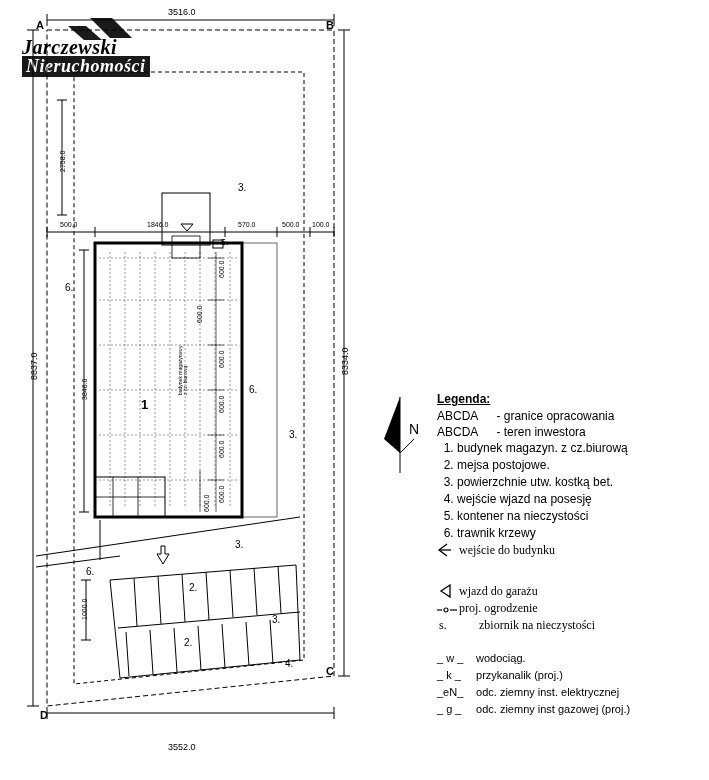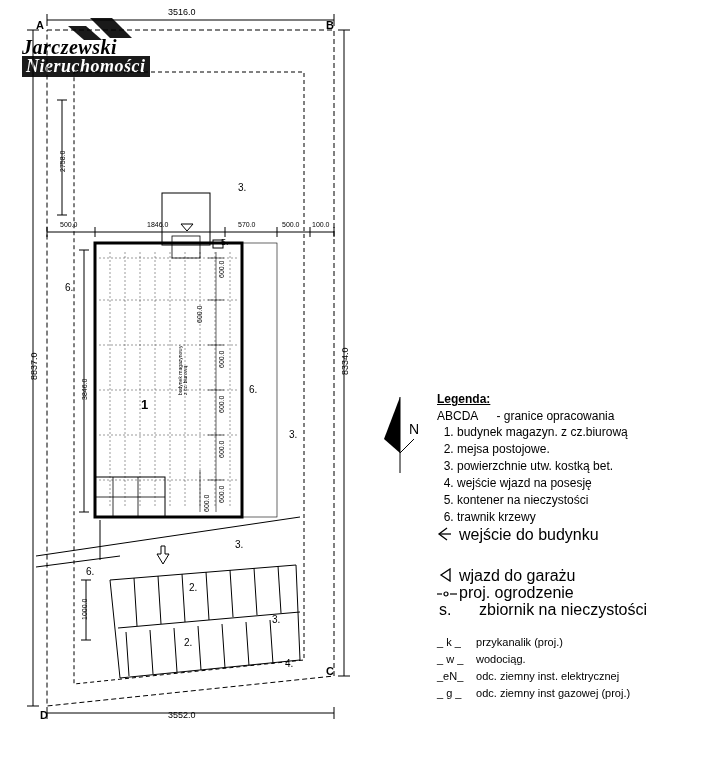--- a/index.html
+++ b/index.html
@@ -24,21 +24,21 @@
 
   .corner{font-size:11px;font-weight:bold;font-family:"Liberation Sans",sans-serif;}
 
   
   #legend{left:437px;top:392px;width:260px;}
   #legend .head{font-weight:bold;font-size:12px;margin-bottom:2px;text-decoration:underline;}
   #legend .row{font-size:12px;line-height:16px;white-space:nowrap;}
   #legend .sub{font-weight:bold;font-size:12px;margin-top:10px;margin-bottom:2px;}
   #legend ol{margin:0;padding-left:20px;}
   #legend li{font-size:12px;line-height:17px;white-space:nowrap;}
-  #legend .plain{font-size:16px;line-height:17px;white-space:nowrap;padding-left:22px;}
+  #legend .plain{font-size:12px;line-height:17px;white-space:nowrap;padding-left:22px;font-family:Liberation Serif, serif;}
   #legend .util{font-size:11px;line-height:17px;white-space:nowrap;}
   #northlabel{font-size:14px;}
 </style>
 </head>
 <body>
 
 <div class="abs" id="logo">
   <svg class="roof" width="70" height="26" viewBox="0 0 70 26">
     <polygon points="26,2 48,2 68,22 46,22" fill="#1a1a1a"></polygon>
     <polygon points="4,10 22,10 38,24 20,24" fill="#1a1a1a"></polygon>
@@ -161,21 +161,21 @@
     <line x1="86" y1="580" x2="86" y2="640" stroke="#000" stroke-width="1"></line>
     <line x1="81" y1="580" x2="91" y2="580" stroke="#000" stroke-width="1"></line>
     <line x1="81" y1="640" x2="91" y2="640" stroke="#000" stroke-width="1"></line>
 
     <polygon points="163,546 157,556 161,556 161,564 165,564 165,556 169,556" fill="#fff" stroke="#000" stroke-width="1" transform="rotate(180 163 555)"></polygon>
 
     <polygon points="181,224 193,224 187,231" fill="#fff" stroke="#000" stroke-width="1"></polygon>
   </svg>
 
   <div class="abs txt" style="left:168px;top:8px;">3516.0</div>
-  <div class="abs txt" style="left:168px;top:711px;">3552.0</div>
+  <div class="abs txt" style="left:168px;top:743px;">3552.0</div>
   <div class="abs txt rot" style="left:30px;top:380px;">8837.0</div>
   <div class="abs txt rot" style="left:341px;top:375px;">8334.0</div>
   <div class="abs txt7 rot" style="left:59px;top:172px;">2758.0</div>
   <div class="abs txt7 rot" style="left:81px;top:400px;">3846.0</div>
   <div class="abs txt7 rot" style="left:81px;top:620px;">1000.0</div>
 
   <div class="abs txt7" style="left:60px;top:221px;">500.0</div>
   <div class="abs txt7" style="left:147px;top:221px;">1846.0</div>
   <div class="abs txt7" style="left:238px;top:221px;">570.0</div>
   <div class="abs txt7" style="left:282px;top:221px;">500.0</div>
@@ -215,20 +215,25 @@
 </div>
 
 <div class="abs" id="legend">
   <div class="head">Legenda:</div>
 
   <div class="row">
     <span>ABCDA</span>
     <span style="display:inline-block;width:12px;"></span>
     <span>- granice opracowania</span>
   </div>
+  <div class="row">
+    <span>ABCDA</span>
+    <span style="display:inline-block;width:12px;"></span>
+    <span>- teren inwestora</span>
+  </div>
 
 
   <ol>
     <li>budynek magazyn. z cz.biurową</li>
     <li>mejsa postojowe.</li>
     <li>powierzchnie utw. kostką bet.</li>
     <li>wejście wjazd na posesję</li>
     <li>kontener na nieczystości</li>
     <li>trawnik krzewy</li>
   </ol>
@@ -258,28 +263,28 @@
   </div>
 
   <div class="plain" style="position:relative;">
     <span style="position:absolute;left:2px;">s.</span>
     <span style="margin-left:20px;">zbiornik na nieczystości</span>
   </div>
 
   <div style="height:16px;"></div>
 
   <div class="util">
+    <span style="display:inline-block;width:36px;">_ w _</span>
+    <span>wodociąg.</span>
+  </div>
+  <div class="util">
     <span style="display:inline-block;width:36px;">_ k _</span>
     <span>przykanalik (proj.)</span>
   </div>
   <div class="util">
-    <span style="display:inline-block;width:36px;">_ w _</span>
-    <span>wodociąg.</span>
-  </div>
-  <div class="util">
     <span style="display:inline-block;width:36px;">_eN_</span>
     <span>odc. ziemny inst. elektrycznej</span>
   </div>
   <div class="util">
     <span style="display:inline-block;width:36px;">_ g _</span>
     <span>odc. ziemny inst gazowej (proj.)</span>
   </div>
 </div>
 
 </body></html>

